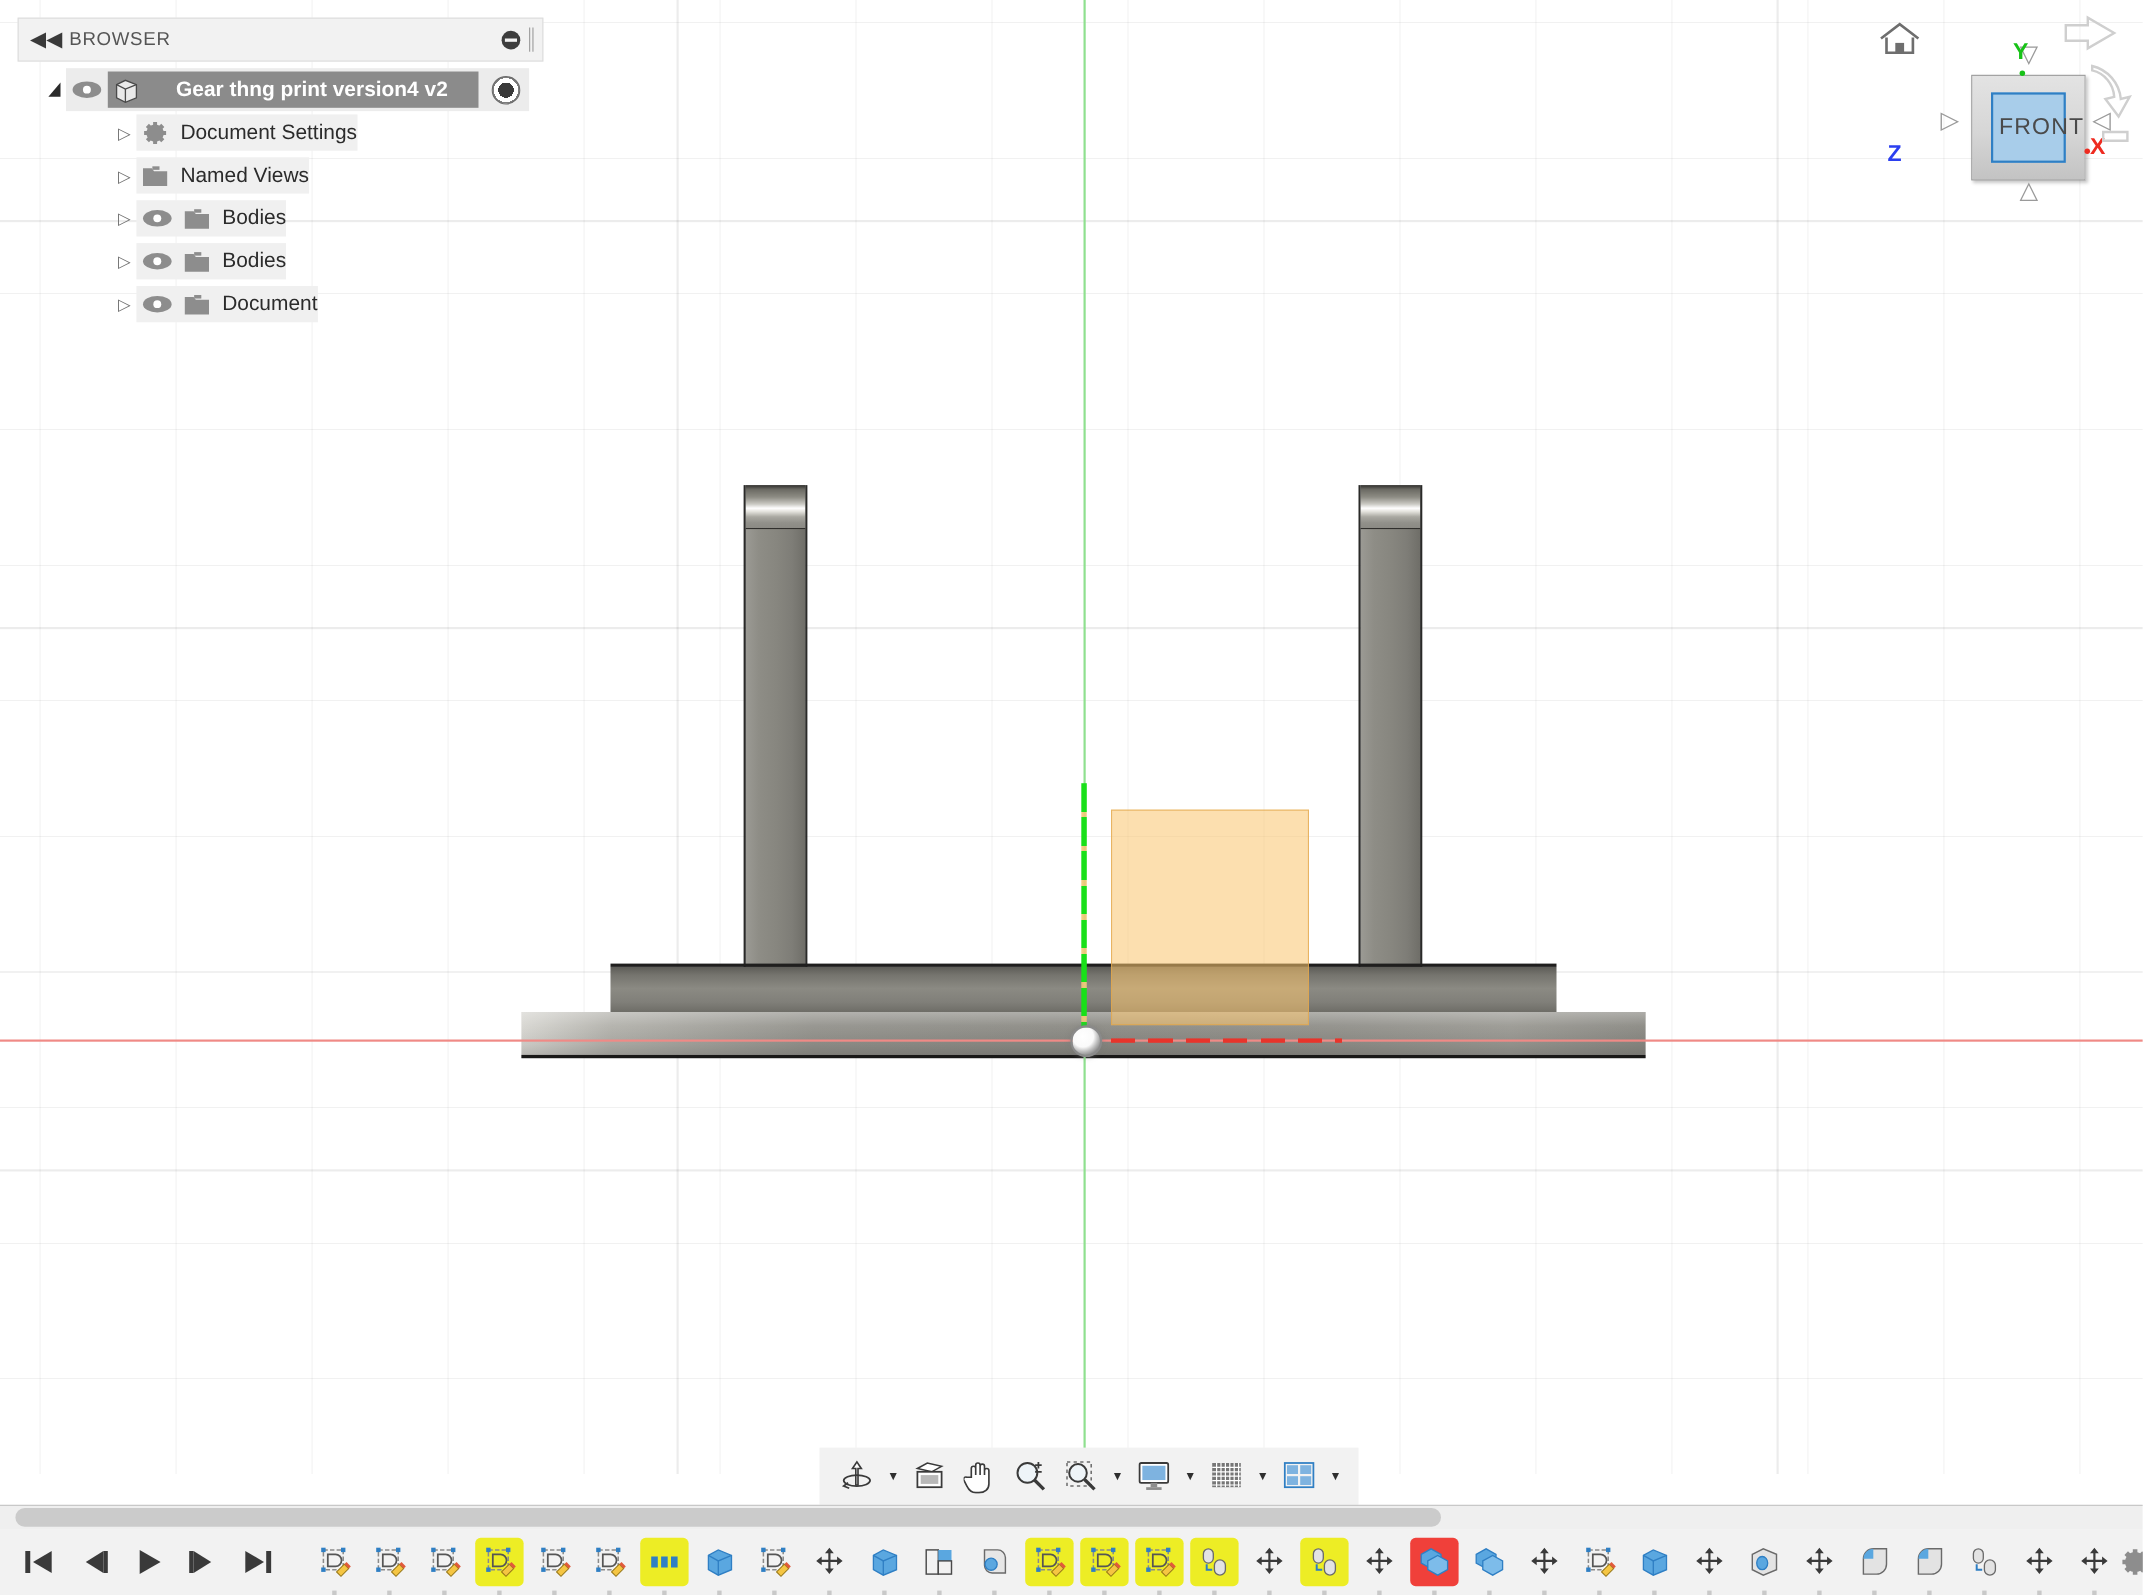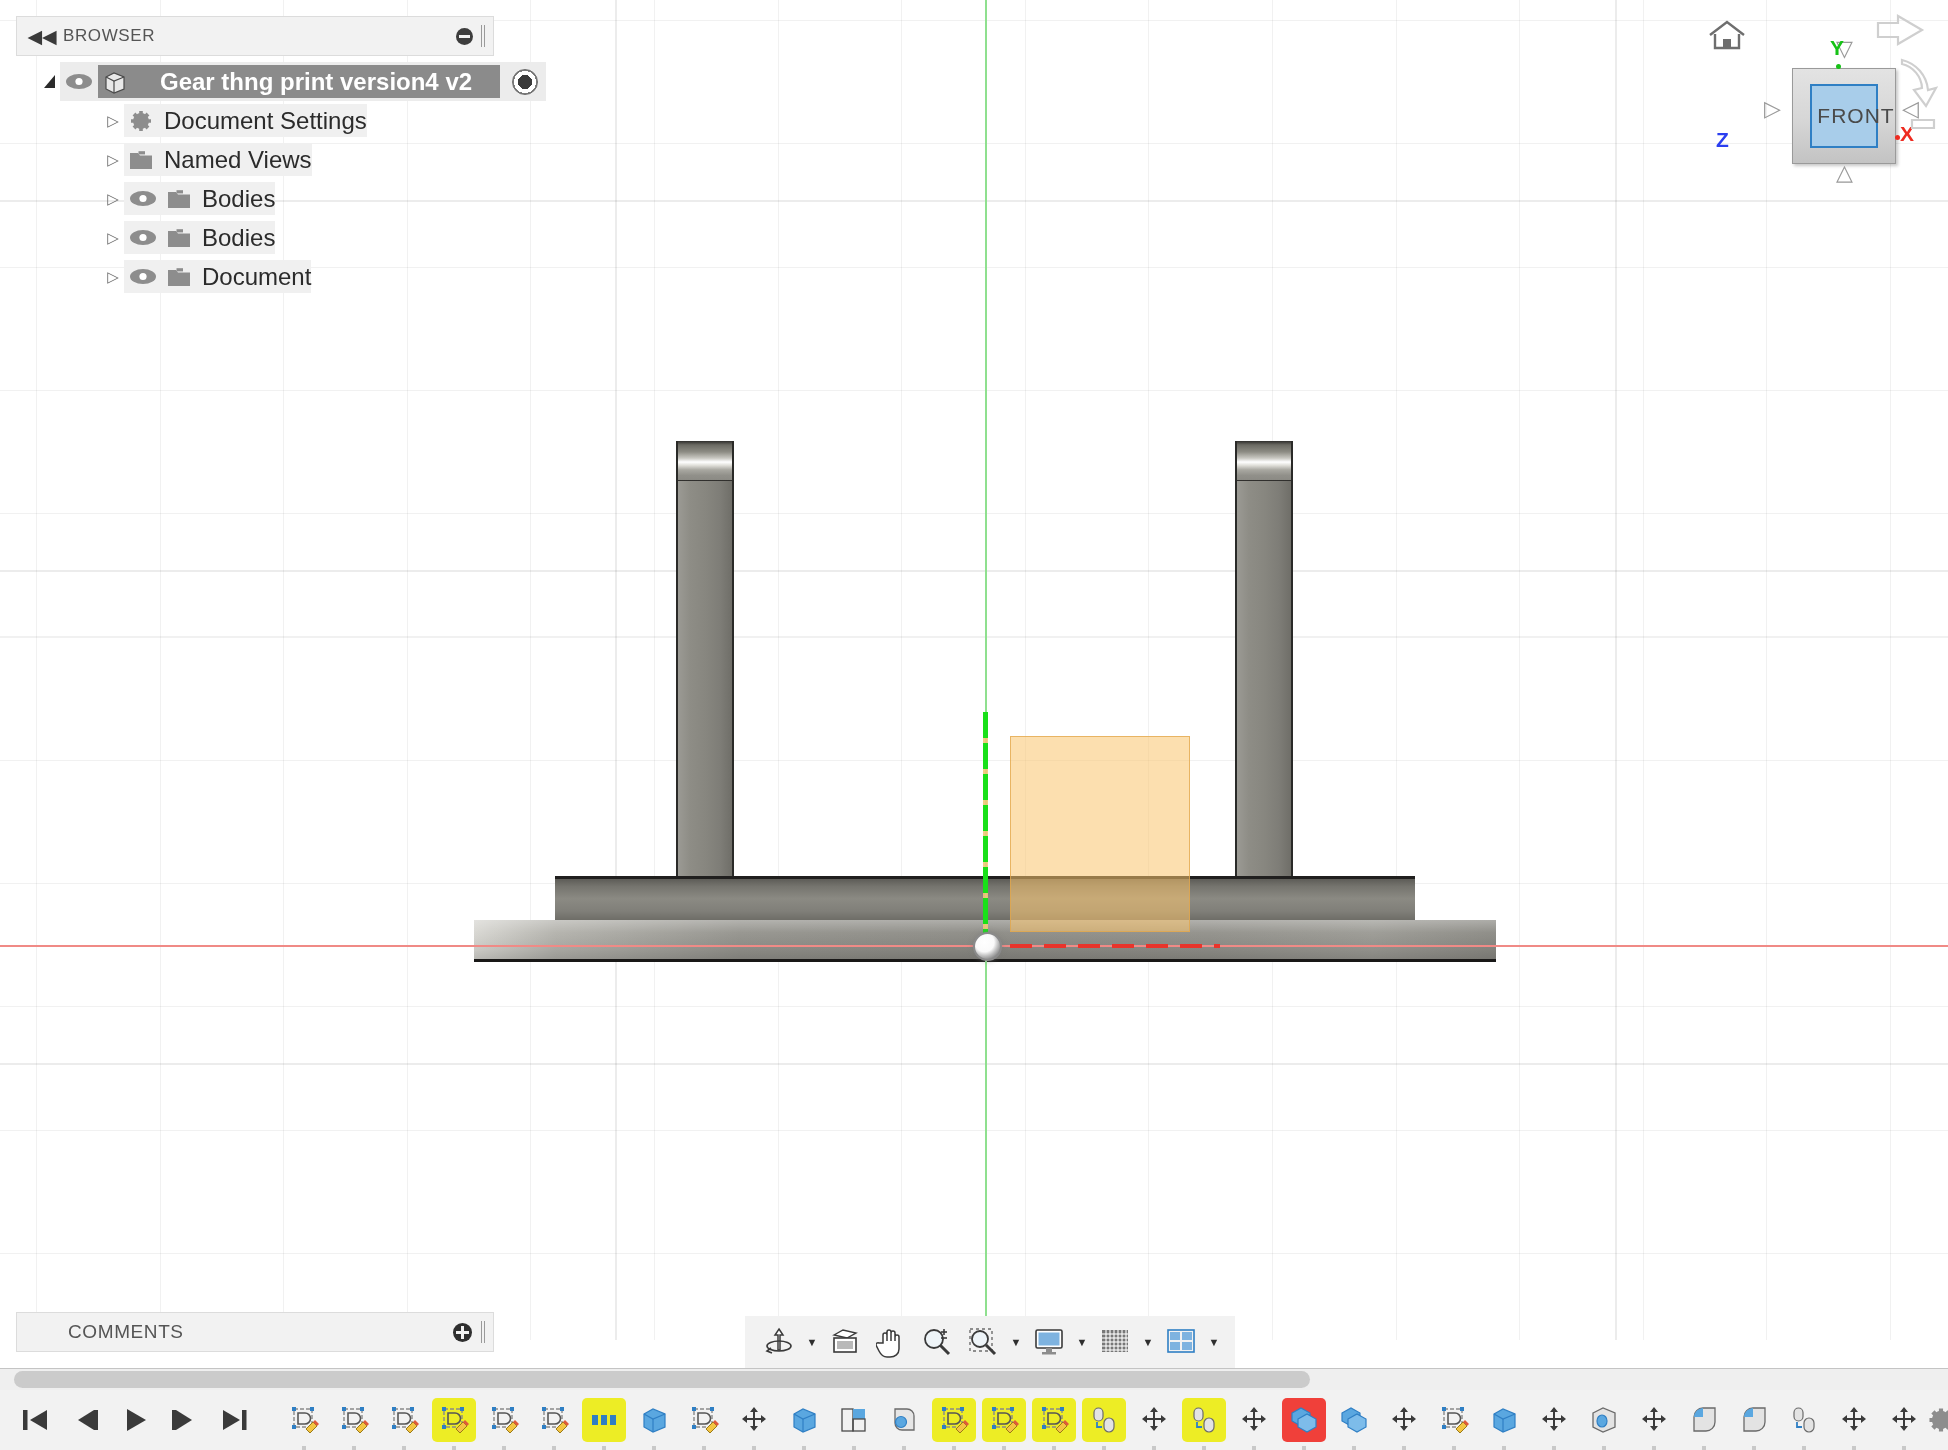--- a/index.html
+++ b/index.html
@@ -103,21 +103,21 @@
   .tri-open { width:22px; flex:none; display:flex; justify-content:center; align-items:center; }
   .tri-open i {
     display:block; width:0; height:0;
     border-left:11px solid transparent; border-bottom:13px solid #2b2b2b;
   }
   .eye { width:38px; flex:none; display:flex; justify-content:center; align-items:center; }
   .eye svg { display:block; }
   .row-body { display:flex; align-items:center; background:#f0f0f0; height:33px; }
   .row-body.sel { background:#8b8b8b; }
   .ficon { width:34px; flex:none; display:flex; justify-content:center; align-items:center; }
-  .label { font-size:24px; color:#2b2b2b; padding-left:6px; white-space:nowrap; }
+  .label { font-size:19px; color:#2b2b2b; padding-left:6px; white-space:nowrap; }
   .label.sel { color:#ffffff; font-weight:bold; padding-left:28px; padding-right:28px; }
   .radio {
     width:26px; height:26px; border-radius:50%; margin-left:12px; flex:none;
     background:radial-gradient(circle at 50% 50%, #3a3a3a 0 7px, #ffffff 7px 11px, #7d7d7d 11px 13px);
     border:1px solid #6a6a6a;
   }
   #root-row-wrap { display:flex; align-items:center; background:#ececec; height:39px; padding-right:8px; }
 
   
   #comments-panel {
@@ -340,25 +340,20 @@
               <path fill="#8d8d8d" d="M2 4h8l2 2.6h12V20H2z"></path>
               <rect x="10.5" y="2.2" width="6.5" height="3.2" fill="#8d8d8d"></rect>
             </svg>
           </div>
           <div class="label">Document</div>
         </div>
       </div>
     </div>
   </div>
 
-  <div id="comments-panel">
-    <div id="comments-title">COMMENTS</div>
-    <div class="plus-dot"></div>
-    <div class="hdr-grip"></div>
-  </div>
 
   <div id="viewcube-area">
     <div id="home-icon">
       <svg width="42" height="34" viewBox="0 0 42 34">
         <path d="M4 17 L21 4 L38 17" fill="none" stroke="#6e6e6e" stroke-width="2.4"></path>
         <path d="M9 16 V30 H33 V16" fill="none" stroke="#6e6e6e" stroke-width="2.4"></path>
         <rect x="17" y="21" width="8" height="9" fill="#6e6e6e"></rect>
       </svg>
     </div>
 

